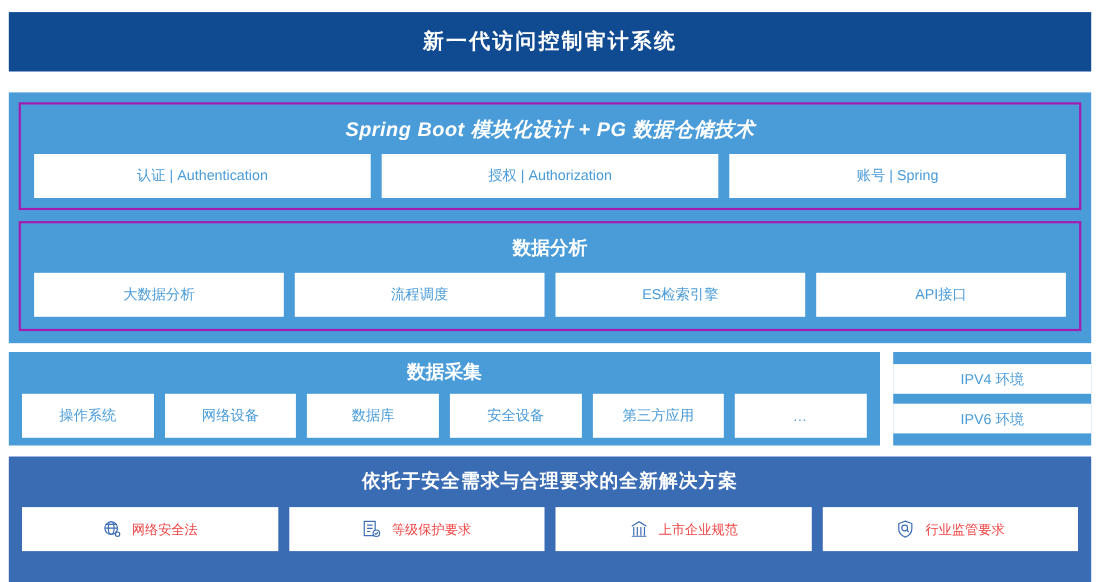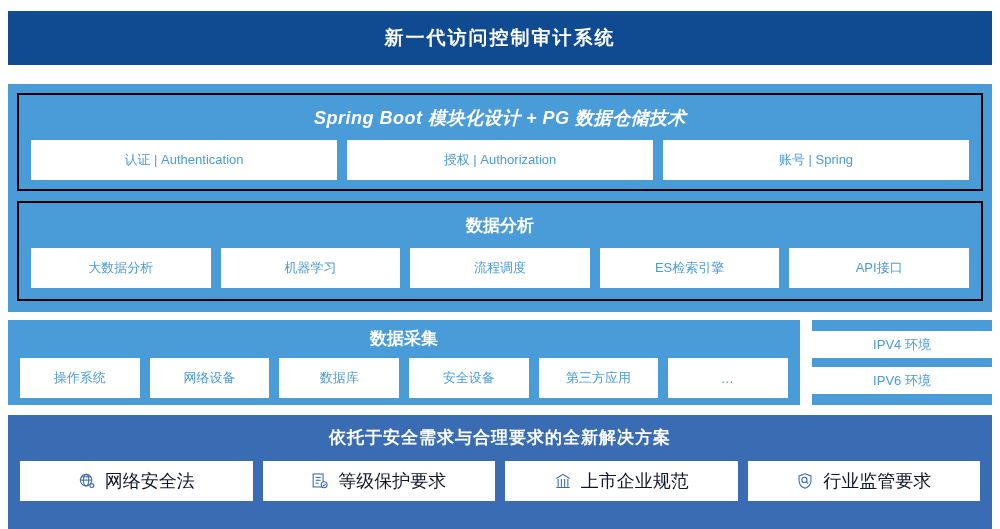--- a/index.html
+++ b/index.html
@@ -46,21 +46,21 @@
     position: absolute;
     left: 8px;
     top: 84px;
     width: 984px;
     height: 228px;
     background: #4a9cd9;
     box-sizing: border-box;
     padding: 9px;
   }
   .inner-panel {
-    border: 2px solid #000000;
+    border: 2px solid #a21caf;
     box-sizing: border-box;
     padding: 10px 12px 12px 12px;
   }
   .panel-spring {
     height: 98px;
   }
   .panel-analysis {
     height: 100px;
     margin-top: 10px;
   }
@@ -157,22 +157,22 @@
     font-size: 17px;
   }
   .compliance-card {
     flex: 1 1 0;
     background: #ffffff;
     height: 40px;
     display: flex;
     align-items: center;
     justify-content: center;
     gap: 9px;
-    color: #0f172a;
-    font-size: 18px;
+    color: #ef4444;
+    font-size: 12px;
     box-sizing: border-box;
   }
   .compliance-card .ic {
     display: inline-flex;
     align-items: center;
     justify-content: center;
     width: 18px;
     height: 18px;
     flex: 0 0 18px;
   }
@@ -197,21 +197,20 @@
         <div class="card">认证 | Authentication</div>
         <div class="card">授权 | Authorization</div>
         <div class="card">账号 | Spring</div>
       </div>
     </div>
 
     <div class="inner-panel panel-analysis">
       <div class="panel-title">数据分析</div>
       <div class="card-row">
         <div class="card">大数据分析</div>
-        <div class="card">机器学习</div>
         <div class="card">流程调度</div>
         <div class="card">ES检索引擎</div>
         <div class="card">API接口</div>
       </div>
     </div>
 
   </div>
 
   <div class="collect-row">
 

